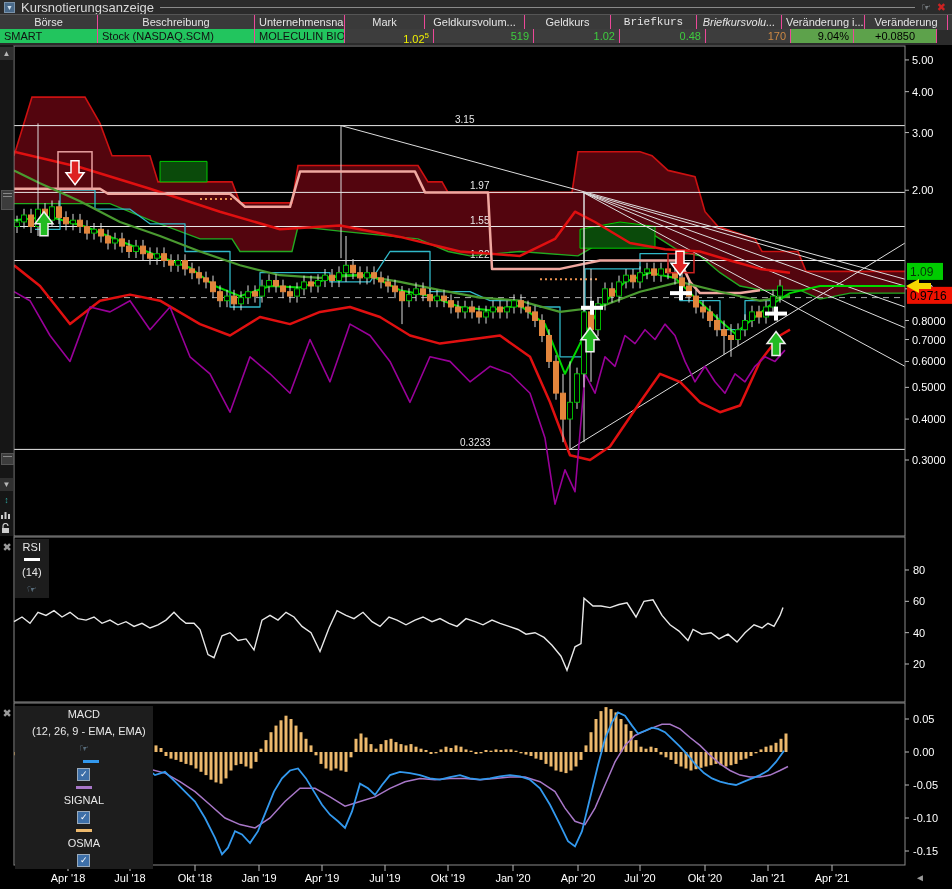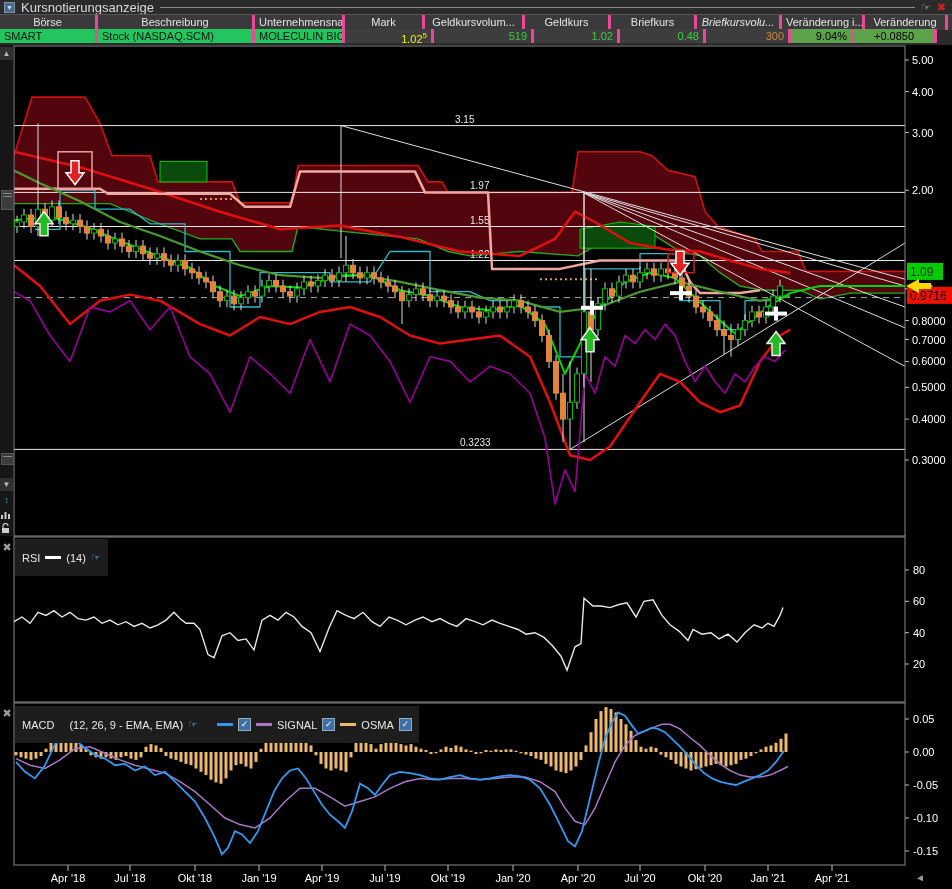--- a/index.html
+++ b/index.html
@@ -11,39 +11,39 @@
   #qtitle .tri{width:9px;height:9px;margin-left:4px;background:#4a6a8a;color:#cfe0ee;font-size:7px;
        line-height:9px;text-align:center;border:1px solid #7a93ab;}
   #qtitle .ttl{color:#d9d9d9;font-size:13px;margin:0 6px;white-space:nowrap;}
   #qtitle .rule{flex:1;height:1px;background:#8a8a8a;margin-right:6px;}
   #qtitle .hand{color:#b9c4cc;font-size:11px;margin-right:6px;}
   #qtitle .xbtn{color:#cc2222;font-size:11px;font-weight:bold;margin-right:6px;}
   .qrow{position:absolute;left:0;display:flex;width:952px;}
   #qhead{top:14px;height:15px;background:#3a3a3a;border-top:1px solid #555;}
   #qvals{top:29px;height:14px;}
   .qc{font-size:11px;line-height:14px;padding:0 4px;box-sizing:border-box;overflow:hidden;
-      white-space:nowrap;border-right:3px solid #ec4899;}
+      white-space:nowrap;border-right:1px solid #ec4899;}
   #qhead .qc{color:#e4e4e4;text-align:center;line-height:15px;}
   .cell-beige{background:#22c55e;color:#111;}
   .cell-dark{background:#3d3d3d;}
   .cell-green{background:#5da24b;}
   sup{font-size:8px;}
   
   #rail{position:absolute;top:45px;left:0;width:13px;height:491px;background:#161616;
         border-right:1px solid #3a3a3a;z-index:4;}
   .railbtn{position:absolute;left:0;width:13px;height:13px;background:#303030;color:#b8b8b8;
         font-size:8px;text-align:center;line-height:13px;}
   .thumb{position:absolute;left:1px;width:11px;background:#3c3c3c;border:1px solid #555;}
   .grip{height:1px;background:#888;margin:2px 1px 0 1px;}
   .mini{position:absolute;left:0;width:13px;height:13px;text-align:center;font-size:9px;line-height:13px;}
   .closex{position:absolute;left:1px;width:12px;height:12px;color:#9a9a9a;font-size:11px;
         font-weight:bold;line-height:12px;text-align:center;z-index:6;}
   
   .phdr{position:absolute;display:flex;align-items:center;gap:5px;background:#1d1d1d;
-        padding:12px 7px;z-index:6;color:#e8e8e8;font-size:11px;}
+        padding:2px 7px;z-index:6;color:#e8e8e8;font-size:11px;flex-direction:column;}
   .sw{display:inline-block;width:16px;height:3px;}
   .cb{display:inline-block;width:11px;height:11px;background:#3d6fa8;border:1px solid #9ab;
       color:#fff;font-size:9px;line-height:11px;text-align:center;}
   .handic{color:#8ab0cc;font-size:11px;}
   svg{position:absolute;top:0;left:0;z-index:1;}
   
   #pager{position:absolute;left:915px;top:872px;color:#9a9a9a;font-size:10px;z-index:6;}
 </style>
 </head>
 <body>
@@ -569,34 +569,34 @@
     <span class="hand">☞</span>
     <span class="xbtn">✖</span>
   </div>
   <div id="qhead" class="qrow">
     <div class="qc" style="width: 98px;">Börse</div>
     <div class="qc" style="width: 157px;">Beschreibung</div>
     <div class="qc" style="width: 90px;">Unternehmensna...</div>
     <div class="qc" style="width: 80px;">Mark</div>
     <div class="qc" style="width: 100px;">Geldkursvolum...</div>
     <div class="qc" style="width: 86px;">Geldkurs</div>
-    <div class="qc" style="width: 86px;">Briefkurs</div>
+    <div class="qc" style="width: 86px; font-family: Liberation Mono, monospace;">Briefkurs</div>
     <div class="qc" style="width: 85px; font-style: italic;">Briefkursvolu...</div>
     <div class="qc" style="width: 83px; text-align: right;">Veränderung i...</div>
     <div class="qc" style="width: 83px;">Veränderung</div>
   </div>
   <div id="qvals" class="qrow">
     <div class="qc cell-beige" style="width: 98px; color: rgb(17, 17, 17); text-align: left;">SMART</div>
     <div class="qc cell-beige" style="width: 157px; color: rgb(17, 17, 17); text-align: left;">Stock (NASDAQ.SCM)</div>
     <div class="qc cell-beige" style="width: 90px; color: rgb(17, 17, 17); text-align: left;">MOLECULIN BIO...</div>
     <div class="qc cell-dark" style="width: 89px; color: rgb(240, 240, 0); text-align: right;"><span>1.02</span><sup>5</sup></div>
     <div class="qc cell-dark" style="width: 100px; color: rgb(62, 204, 62); text-align: right;">519</div>
     <div class="qc cell-dark" style="width: 86px; color: rgb(62, 204, 62); text-align: right;">1.02</div>
     <div class="qc cell-dark" style="width: 86px; color: rgb(62, 204, 62); text-align: right;">0.48</div>
-    <div class="qc cell-dark" style="width: 85px; color: rgb(204, 136, 68); text-align: right;">300</div>
+    <div class="qc cell-dark" style="width: 85px; color: rgb(204, 136, 68); text-align: right;">170</div>
     <div class="qc cell-green" style="width: 63px; color: rgb(0, 0, 0); text-align: right;">9.04%</div>
     <div class="qc cell-green" style="width: 83px; color: rgb(0, 0, 0); text-align: center;">+0.0850</div>
   </div>
 </div>
 
 <div id="rail">
   <div class="railbtn" style="top:2px;">▲</div>
   <div class="thumb" style="top:145px;height:18px;">
     <div class="grip"></div>
         <div class="grip"></div>

